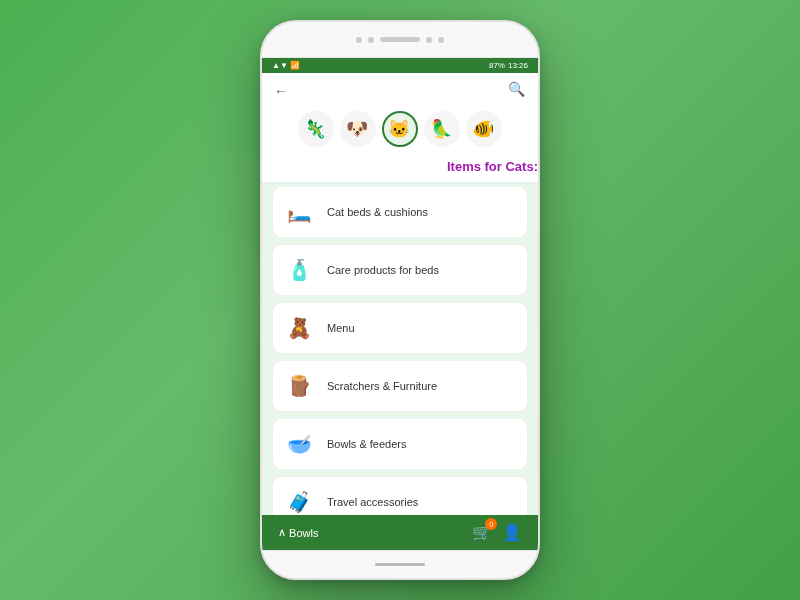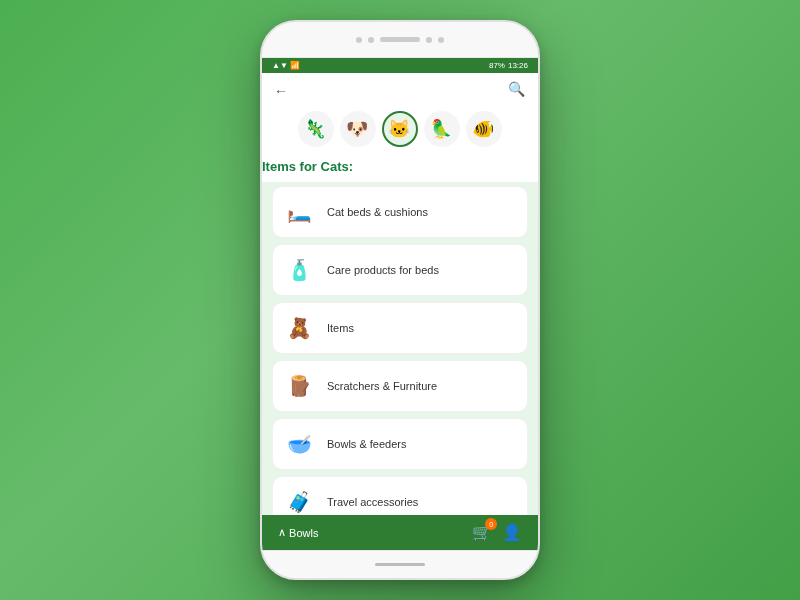--- a/index.html
+++ b/index.html
@@ -97,22 +97,22 @@
       background: #f5f5f5;
       cursor: pointer;
     }
     .pet-icon.active {
       border: 2px solid #2e7d32;
       background: #e8f5e9;
     }
     
     .section-title {
       background: white;
-      text-align: left;
-      color: #15803d;
+      text-align: right;
+      color: #a21caf;
       font-weight: bold;
       font-size: 13px;
       padding: 6px 0 8px 0;
       flex-shrink: 0;
     }
     
     .scroll-area {
       flex: 1;
       background: #e8f5e9;
       overflow-y: auto;
@@ -246,21 +246,21 @@
     <div class="category-item">
       <div class="cat-img">🛏️</div>
       <span class="cat-label">Cat beds &amp; cushions</span>
     </div>
     <div class="category-item">
       <div class="cat-img">🧴</div>
       <span class="cat-label">Care products for beds</span>
     </div>
     <div class="category-item">
       <div class="cat-img">🧸</div>
-      <span class="cat-label">Items</span>
+      <span class="cat-label">Menu</span>
     </div>
     <div class="category-item">
       <div class="cat-img">🪵</div>
       <span class="cat-label">Scratchers &amp; Furniture</span>
     </div>
     <div class="category-item">
       <div class="cat-img">🥣</div>
       <span class="cat-label">Bowls &amp; feeders</span>
     </div>
     <div class="category-item">

